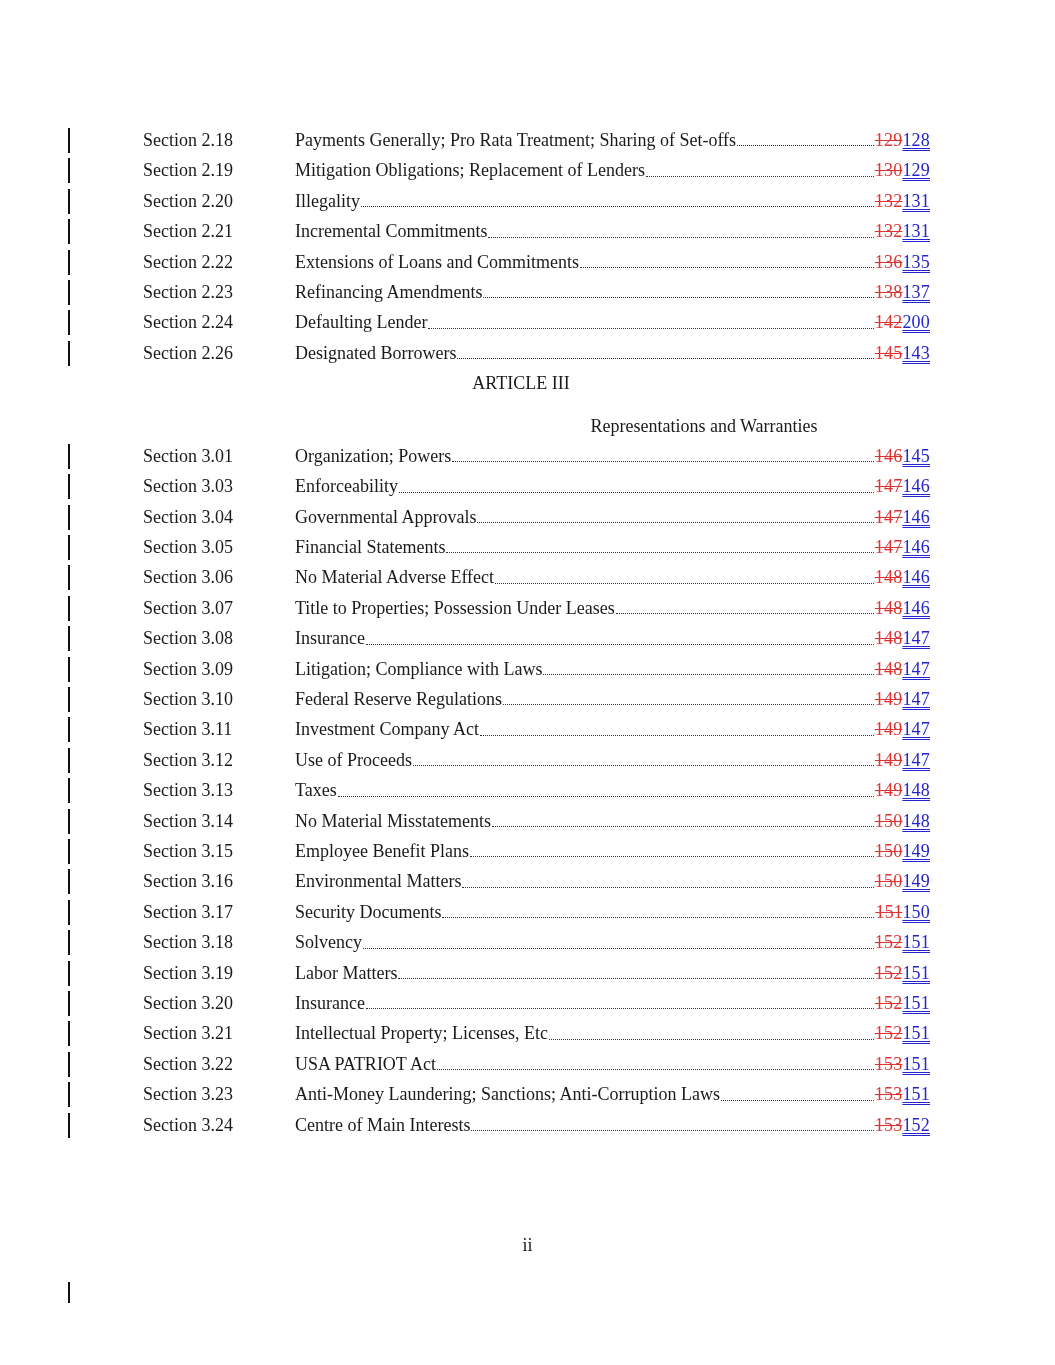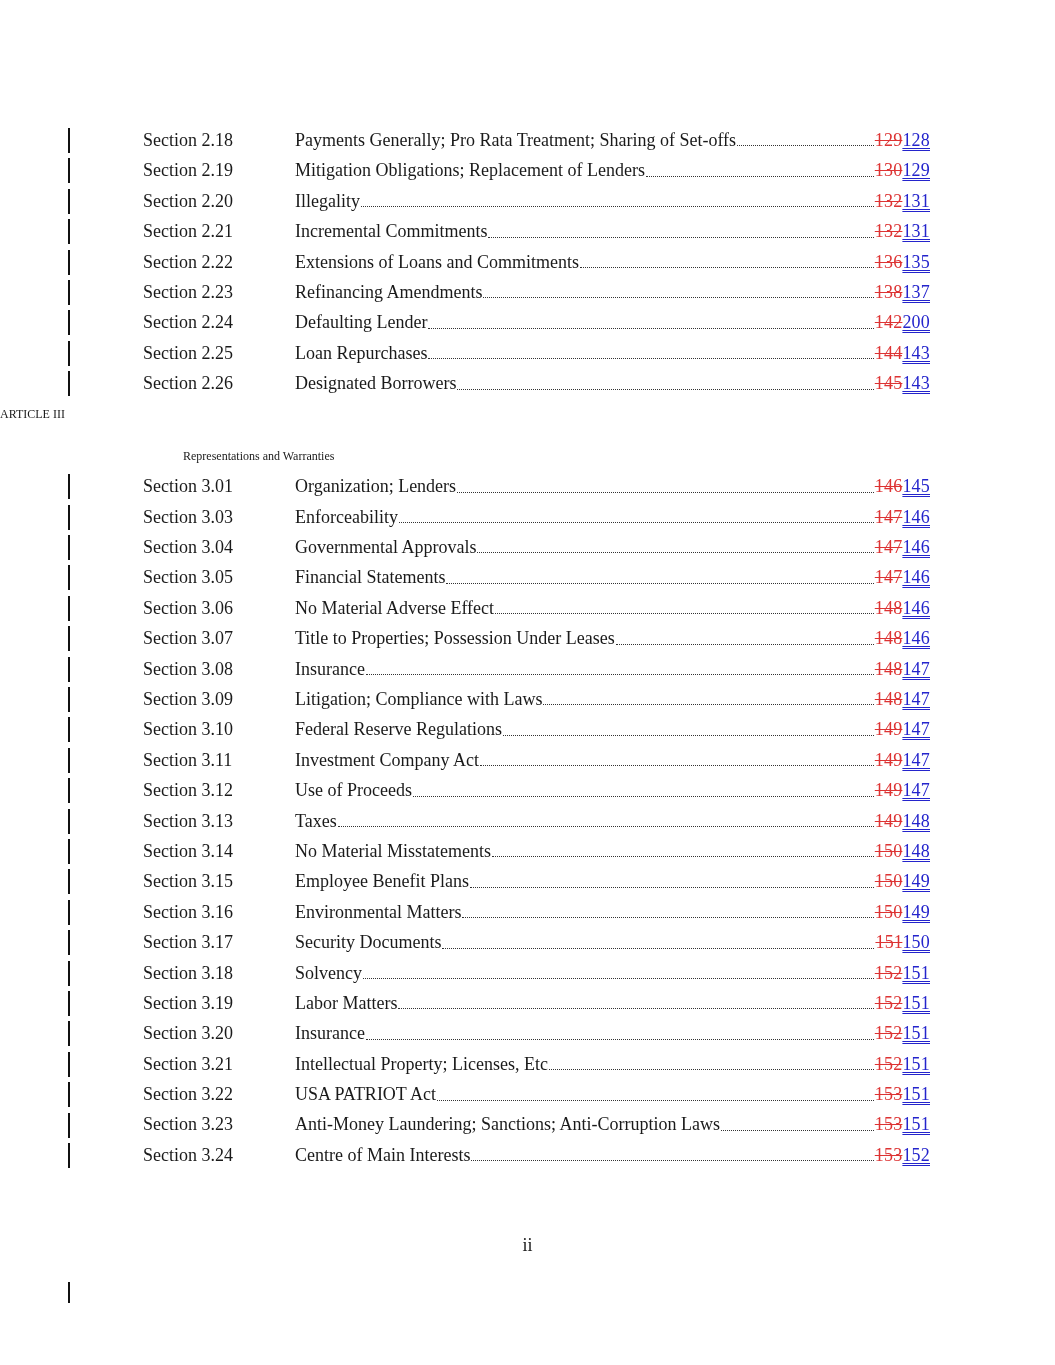--- a/index.html
+++ b/index.html
@@ -21,21 +21,21 @@
   }
   .page {
     position: relative;
     width: 1055px;
     height: 1365px;
     padding: 125px 125px 0 143px;
   }
   .toc-row {
     position: relative;
     display: flex;
-    align-items: flex-end;
+    align-items: flex-start;
     height: 30.4px;
     line-height: 30.4px;
     font-size: 18px;
     white-space: nowrap;
   }
   .change-bar {
     position: absolute;
     left: -75px;
     top: 3px;
     width: 2px;
@@ -63,21 +63,22 @@
   .new-page {
     color: var(--inserted);
     text-decoration: underline;
     text-decoration-style: double;
     text-underline-offset: 2px;
     text-decoration-thickness: 1px;
   }
   .heading {
     width: 1042px;
     margin-left: -143px;
-    font-size: 12px;
+    text-align: center;
+    font-size: 18px;
     line-height: 30.4px;
     height: 30.4px;
   }
   .heading.subtitle { margin-top: 12px; margin-left: 40px; }
   .footer {
     position: absolute;
     top: 1232px;
     left: 0;
     width: 1055px;
     text-align: center;
@@ -147,43 +148,36 @@
   </div>
 
   <div class="toc-row">
     <span class="change-bar"></span>
     <span class="sec-num">Section 2.24</span>
     <span class="sec-title">Defaulting Lender</span>
     <span class="leader"></span>
     <span class="pages"><span class="old-page">142</span><span class="new-page">200</span></span>
   </div>
 
-  <div class="toc-row">
-    <span class="change-bar"></span>
-    <span class="sec-num">Section 2.25</span>
-    <span class="sec-title">Loan Repurchases</span>
-    <span class="leader"></span>
-    <span class="pages"><span class="old-page">144</span><span class="new-page">143</span></span>
-  </div>
 
   <div class="toc-row">
     <span class="change-bar"></span>
     <span class="sec-num">Section 2.26</span>
     <span class="sec-title">Designated Borrowers</span>
     <span class="leader"></span>
     <span class="pages"><span class="old-page">145</span><span class="new-page">143</span></span>
   </div>
 </div>
   <div class="heading article">ARTICLE III</div>
   <div class="heading subtitle">Representations and Warranties</div>
   <div id="part2">
   <div class="toc-row">
     <span class="change-bar"></span>
     <span class="sec-num">Section 3.01</span>
-    <span class="sec-title">Organization; Lenders</span>
+    <span class="sec-title">Organization; Powers</span>
     <span class="leader"></span>
     <span class="pages"><span class="old-page">146</span><span class="new-page">145</span></span>
   </div>
 
 
   <div class="toc-row">
     <span class="change-bar"></span>
     <span class="sec-num">Section 3.03</span>
     <span class="sec-title">Enforceability</span>
     <span class="leader"></span>

